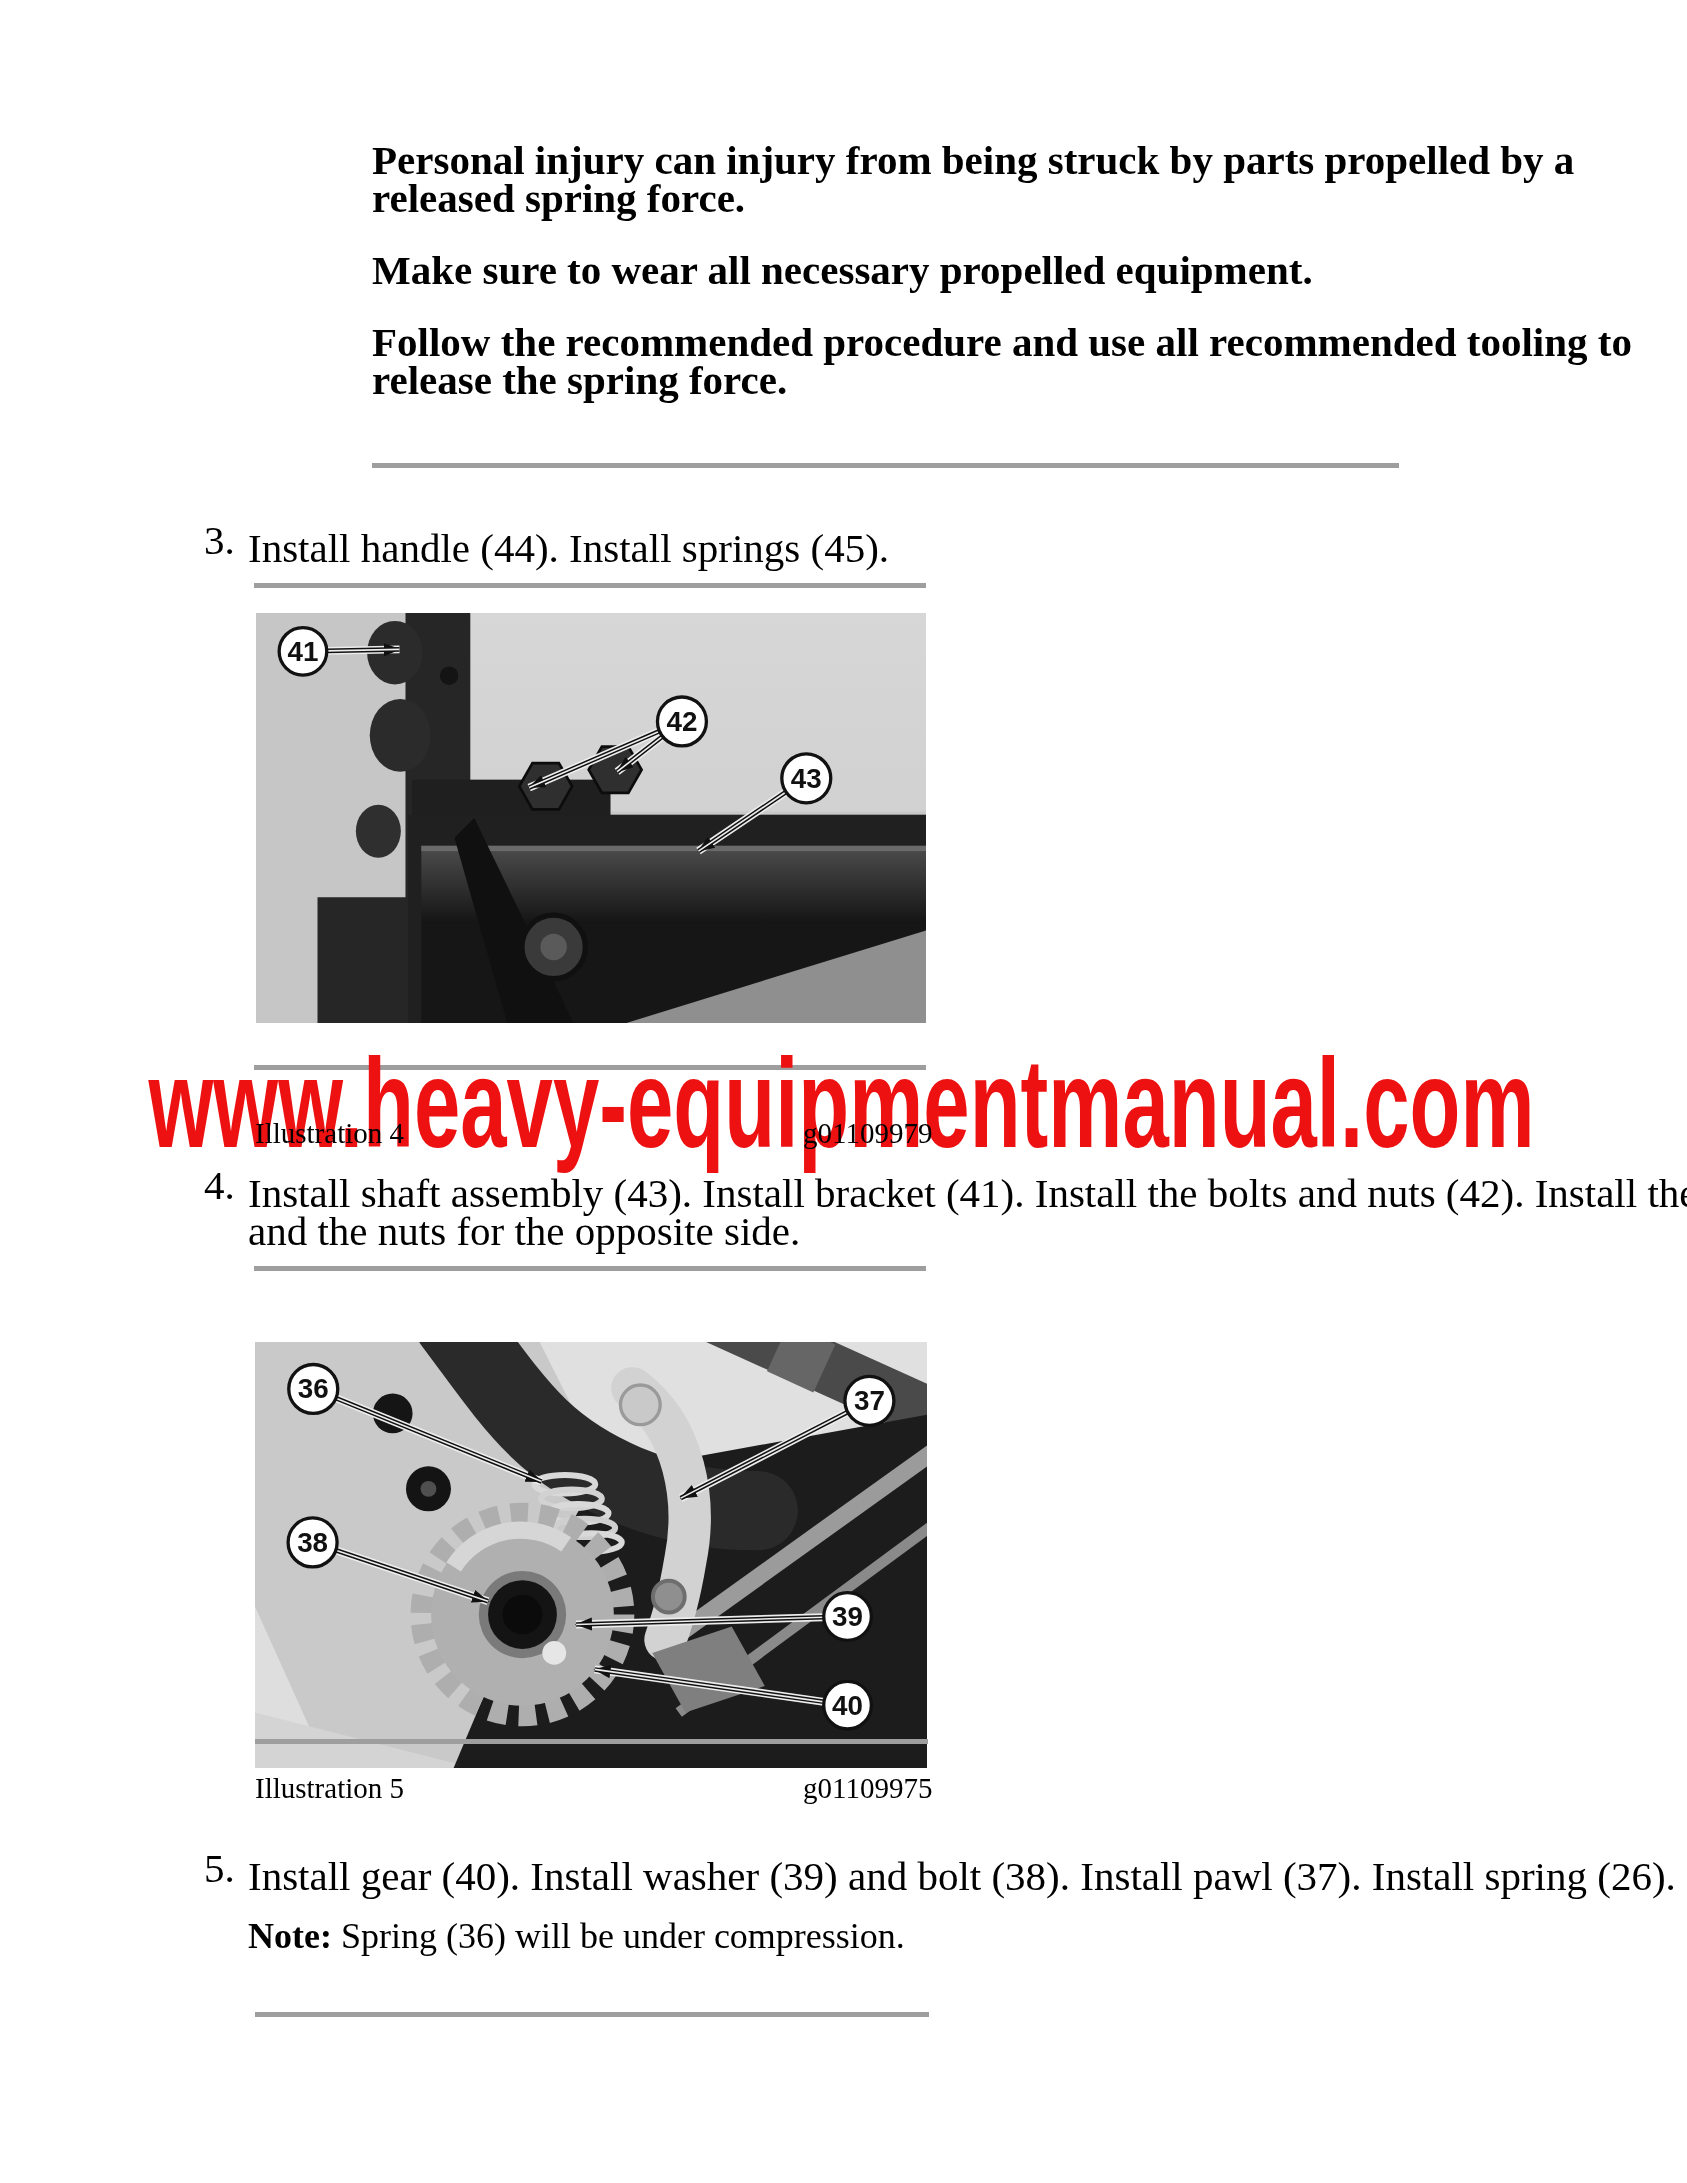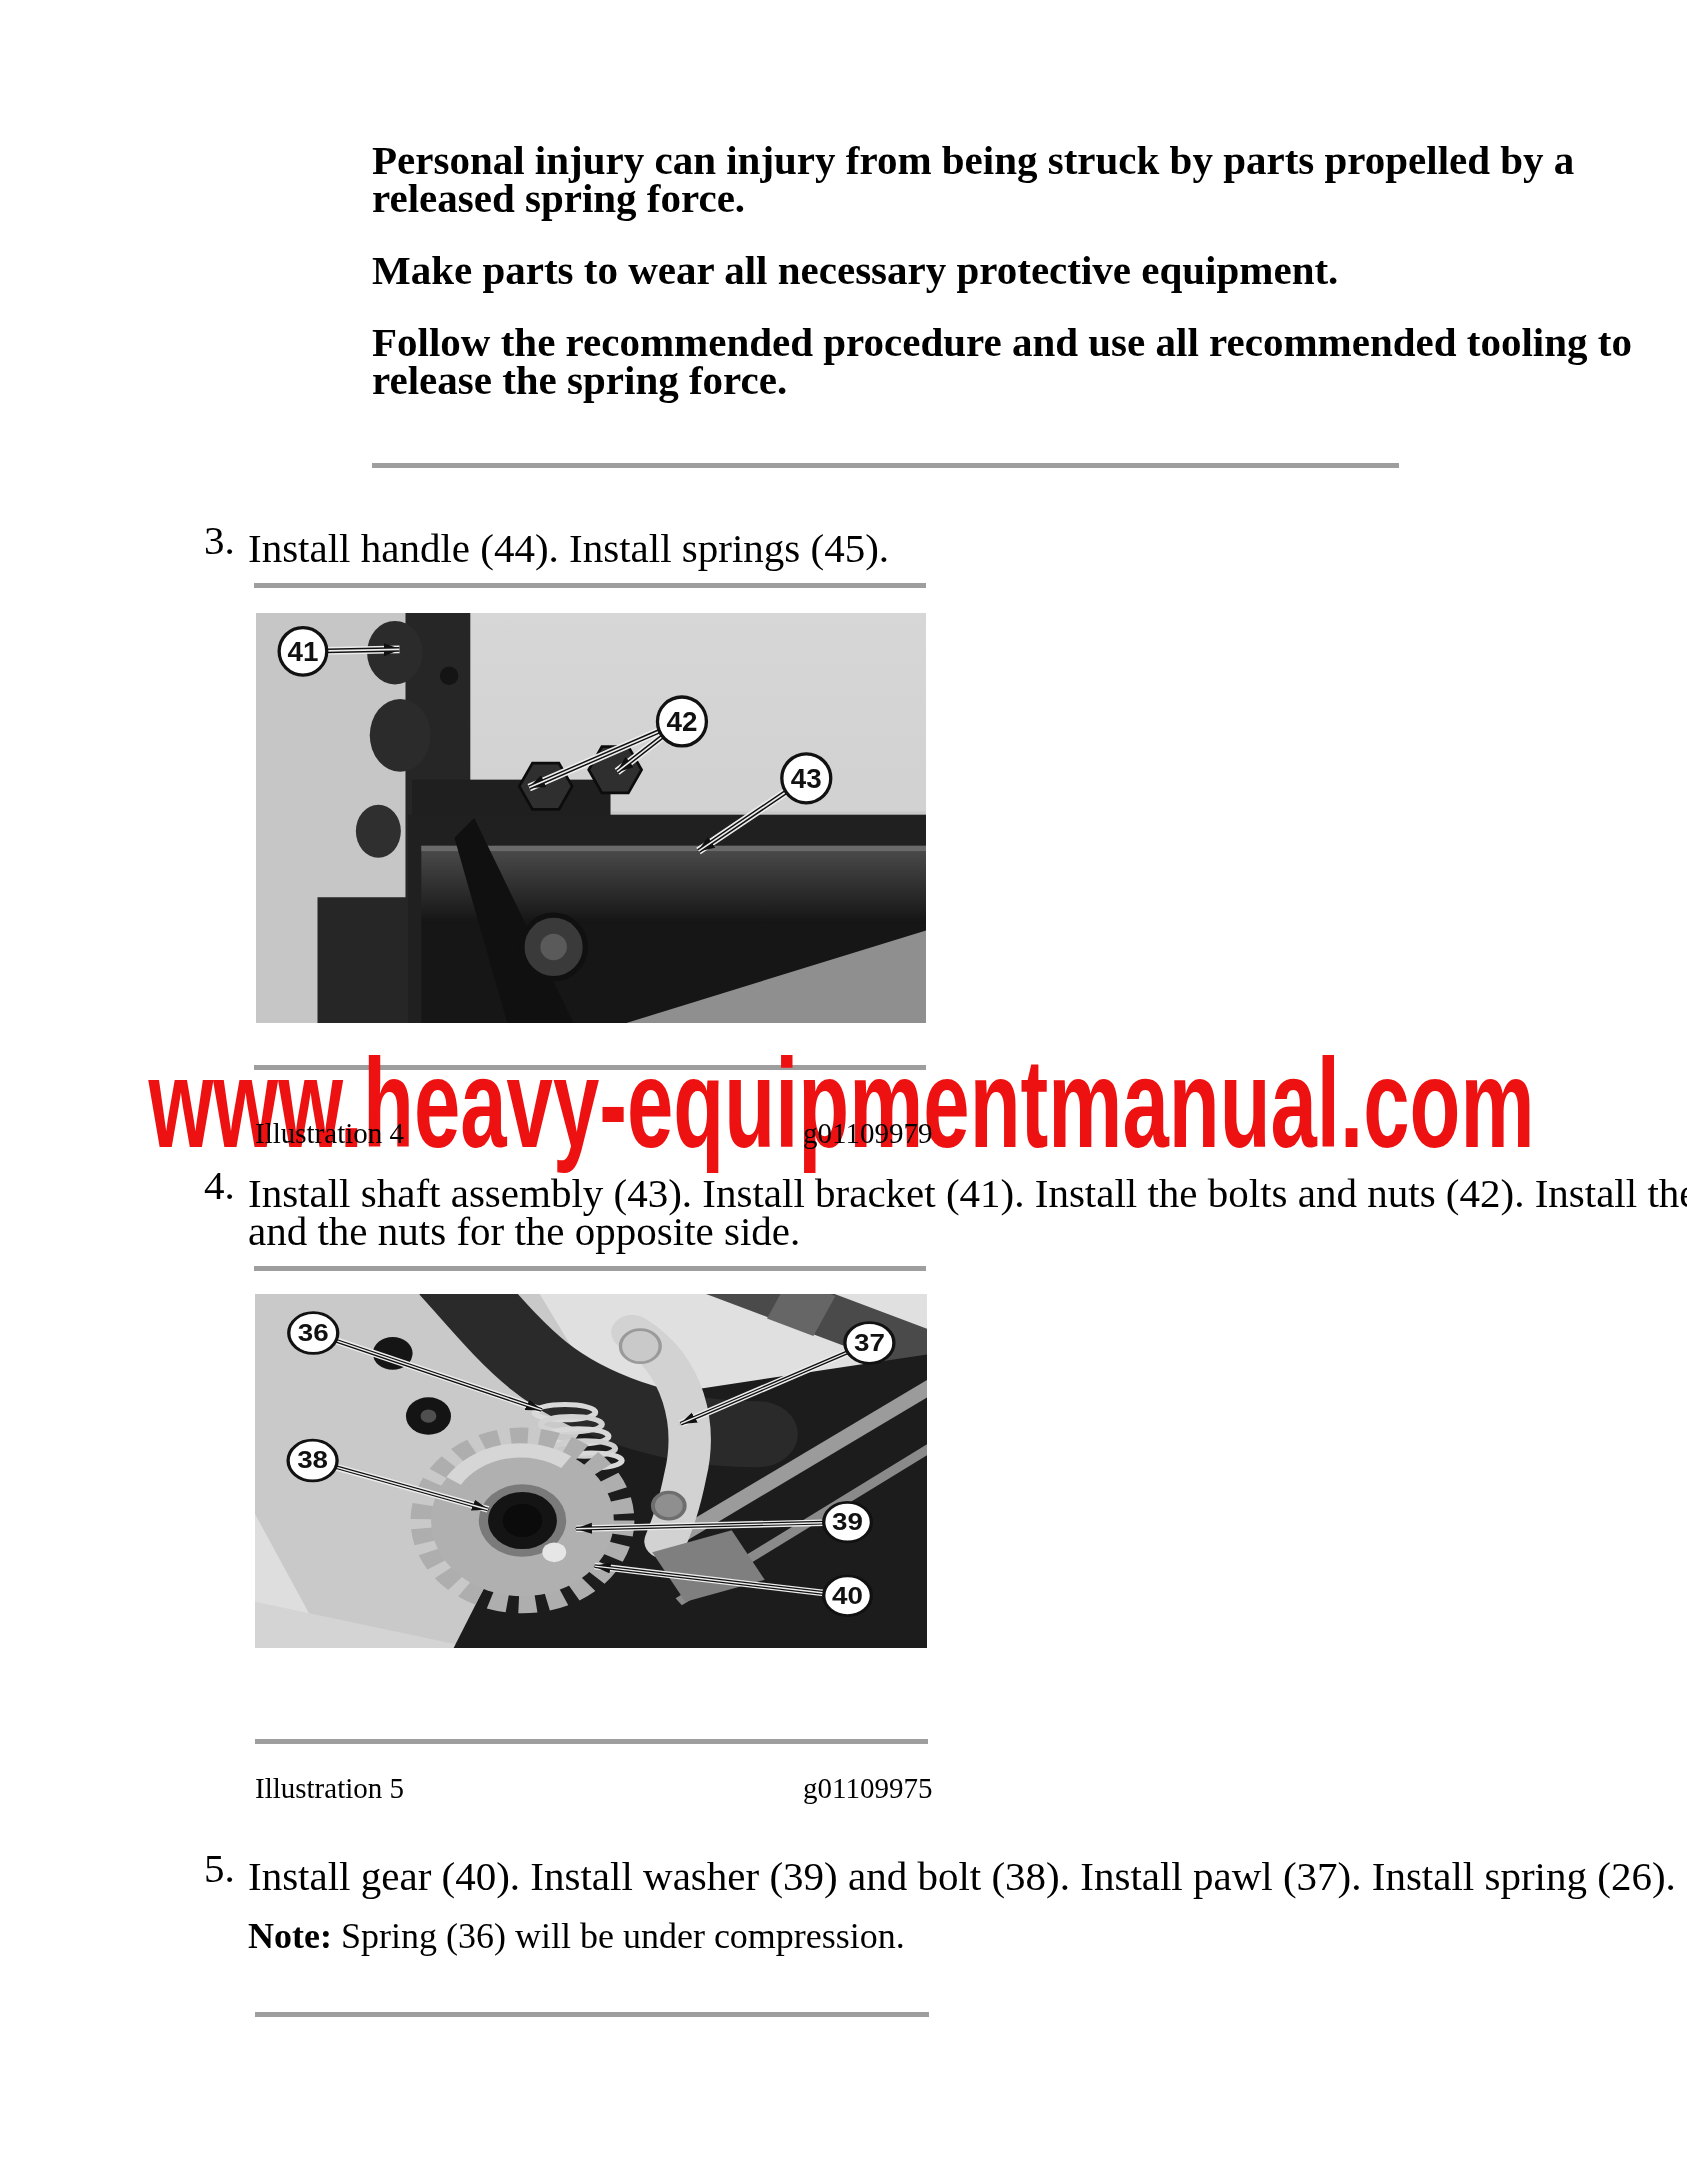--- a/index.html
+++ b/index.html
@@ -26,21 +26,21 @@
                text-anchor:middle;fill:#111;}
 </style>
 </head>
 <body>
 
 <div class="page">
 
   <section class="warning">
     <div class="wline">Personal injury can injury from being struck by parts propelled by a</div>
     <div class="wline">released spring force.</div>
-    <div class="wline pgap">Make parts to wear all necessary protective equipment.</div>
+    <div class="wline pgap">Make sure to wear all necessary propelled equipment.</div>
     <div class="wline pgap">Follow the recommended procedure and use all recommended tooling to</div>
     <div class="wline">release the spring force.</div>
   </section>
 
   <div class="rule" style="left:372px;top:463px;width:1027px;"></div>
   <div class="rule" style="left:254px;top:583px;width:672px;"></div>
   <div class="rule" style="left:254px;top:1065px;width:672px;"></div>
   <div class="rule" style="left:254px;top:1266px;width:672px;"></div>
   <div class="rule" style="left:255px;top:1739px;width:673px;"></div>
   <div class="rule" style="left:255px;top:2012px;width:674px;"></div>
@@ -122,21 +122,21 @@
   </div>
 
   <div class="step" style="top:1166px;">
     <span class="num">4.</span>
     <span class="stext">
       <div class="sline">Install shaft assembly (43). Install bracket (41). Install the bolts and nuts (42). Install the bolts</div>
       <div class="sline">and the nuts for the opposite side.</div>
     </span>
   </div>
 
-  <div class="photo" style="left:255px;top:1294px;width:672px;height:354px;">
+  <div class="photo" style="left:255px;top:1342px;width:672px;height:426px;">
     <svg viewBox="0 0 1015 644" preserveAspectRatio="none">
       <defs>
         <marker id="ah1" markerWidth="30" markerHeight="24" refX="24" refY="10" orient="auto" markerUnits="userSpaceOnUse">
           <path d="M0,0 L26,10 L0,20 Z" fill="#111"></path>
         </marker>
       </defs>
       <g>
         <rect x="0" y="0" width="1015" height="644" fill="#c9c9c9"></rect>
         <polygon points="430,0 1015,0 1015,90 690,260 500,140" fill="#e0e0e0"></polygon>
         <polygon points="0,400 110,644 0,644" fill="#dedede"></polygon>

